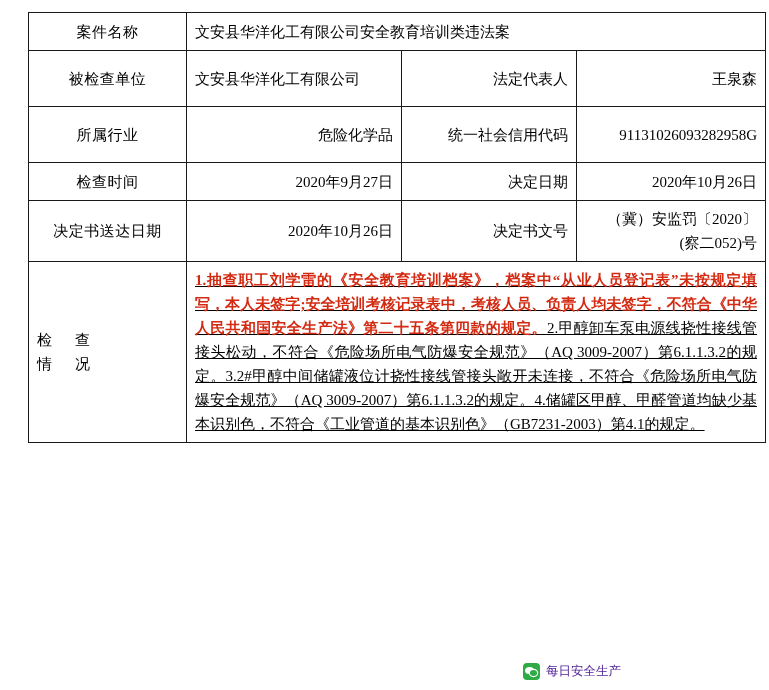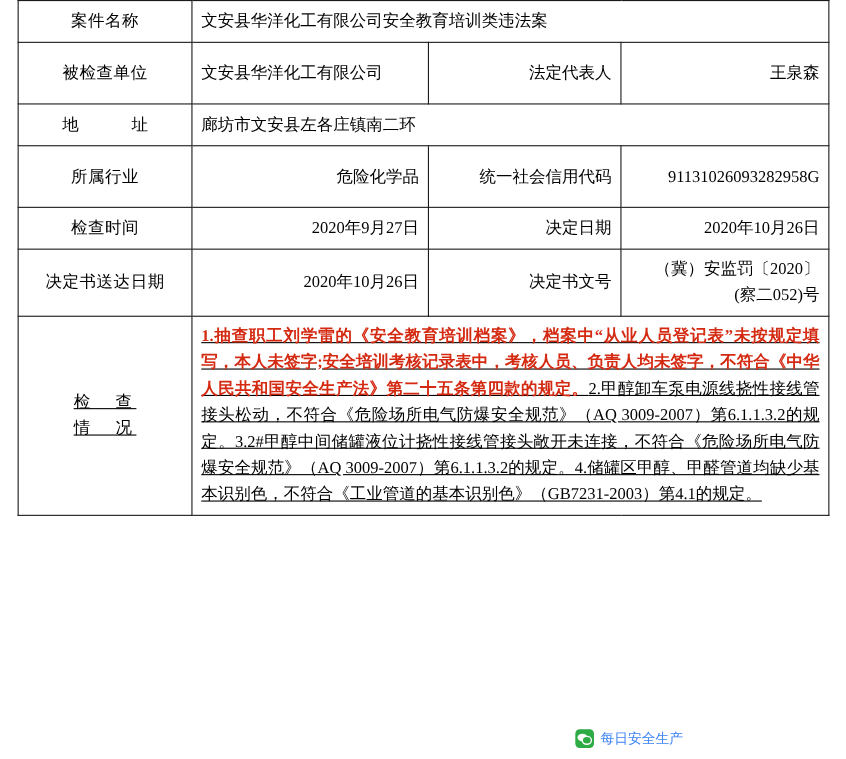--- a/index.html
+++ b/index.html
@@ -13,21 +13,21 @@
     font-family: "Liberation Serif", "DejaVu Serif", serif;
     color: #000;
     position: relative;
     overflow: hidden;
   }
   .sheet {
     width: 633px;
     height: 690px;
     position: relative;
     box-sizing: border-box;
-    padding: 0;
+    padding: 12px;
   }
   table.doc {
     border-collapse: collapse;
     width: 737px;
     margin: 0 0 0 16px;
     table-layout: fixed;
   }
   table.doc td {
     border: 1px solid #1a1a1a;
     padding: 6px 8px;
@@ -47,46 +47,44 @@
     text-indent: 6px;
   }
   .ctr { text-align: right; }
   .left { text-align: left; }
   .pad-l { padding-left: 22px; margin-top: 31px; }
   .tall { height: 56px; }
   .row-h38 { height: 38px; }
 
   
   .insp-label {
-    text-align: center;
     letter-spacing: 4px;
     line-height: 2.0;
     vertical-align: middle;
-    text-decoration: underline;
   }
   .insp-body {
     text-align: justify;
     line-height: 1.95;
     font-size: 14.5px;
     padding: 10px 12px 10px 10px;
     vertical-align: top;
     text-decoration: underline;
   }
   .hl {
     color: #d42a12;
     font-weight: bold;
   }
   .wm {
     position: absolute;
     right: 12px;
     bottom: 10px;
     display: flex;
     align-items: center;
     gap: 6px;
-    color: #3b82f6;
+    color: #4c1d95;
     font-size: 12.5px;
     font-family: "Liberation Sans", sans-serif;
   }
   .wm-logo {
     width: 17px;
     height: 17px;
     border-radius: 4px;
     background: #2eab45;
     position: relative;
     flex: 0 0 auto;
@@ -126,24 +124,20 @@
         <td class="left pad-l" colspan="3">文安县华洋化工有限公司安全教育培训类违法案</td>
       </tr>
 
       <tr class="tall">
         <td class="lbl">被检查单位</td>
         <td class="left pad-l">文安县华洋化工有限公司</td>
         <td class="ctr">法定代表人</td>
         <td class="ctr">王泉森</td>
       </tr>
 
-      <tr class="row-h38">
-        <td class="lbl lbl-spaced">地　　址</td>
-        <td class="left pad-l" colspan="3">廊坊市文安县左各庄镇南二环</td>
-      </tr>
 
       <tr class="tall">
         <td class="lbl">所属行业</td>
         <td class="ctr">危险化学品</td>
         <td class="ctr">统一社会信用代码</td>
         <td class="ctr">91131026093282958G</td>
       </tr>
 
 
       <tr class="row-h38">

